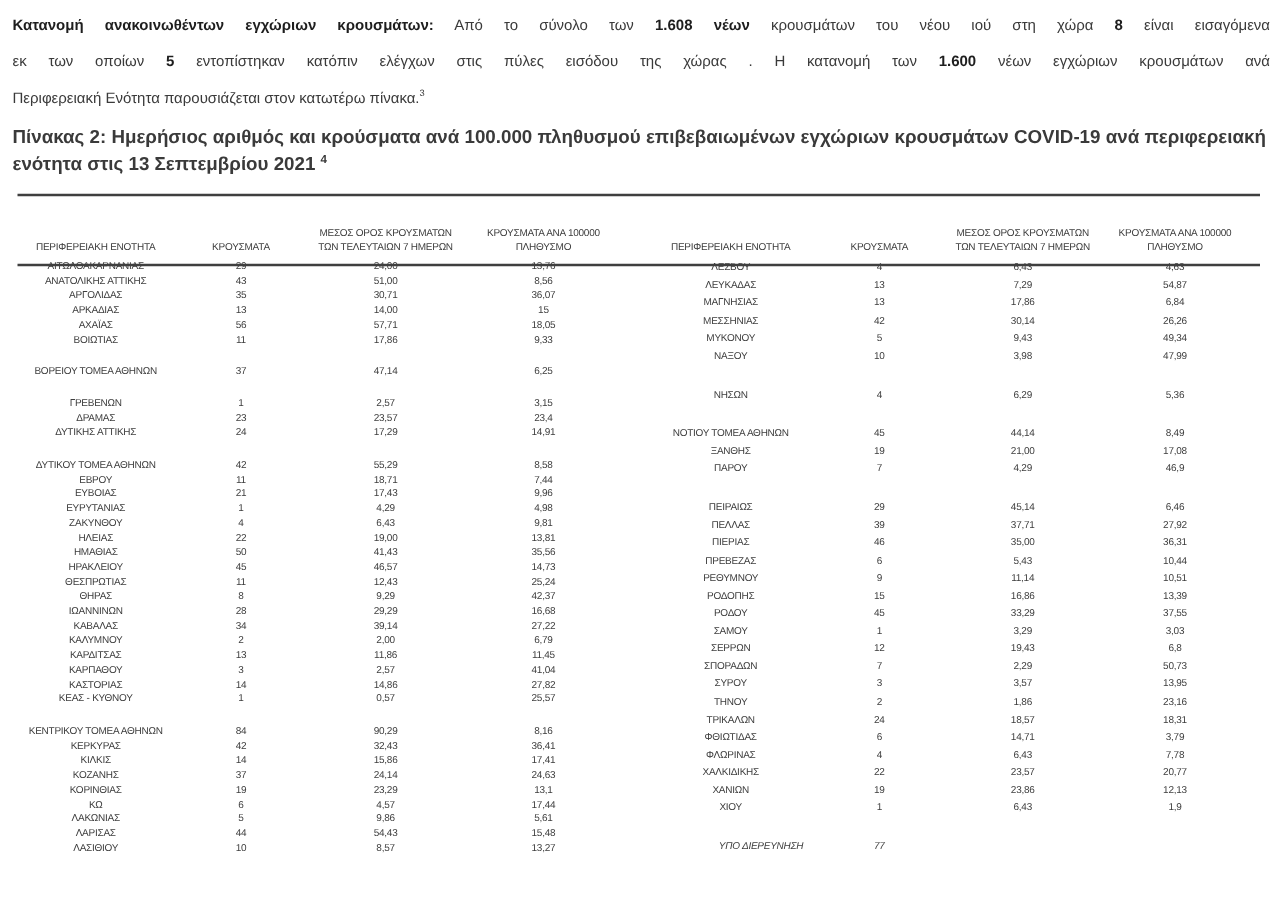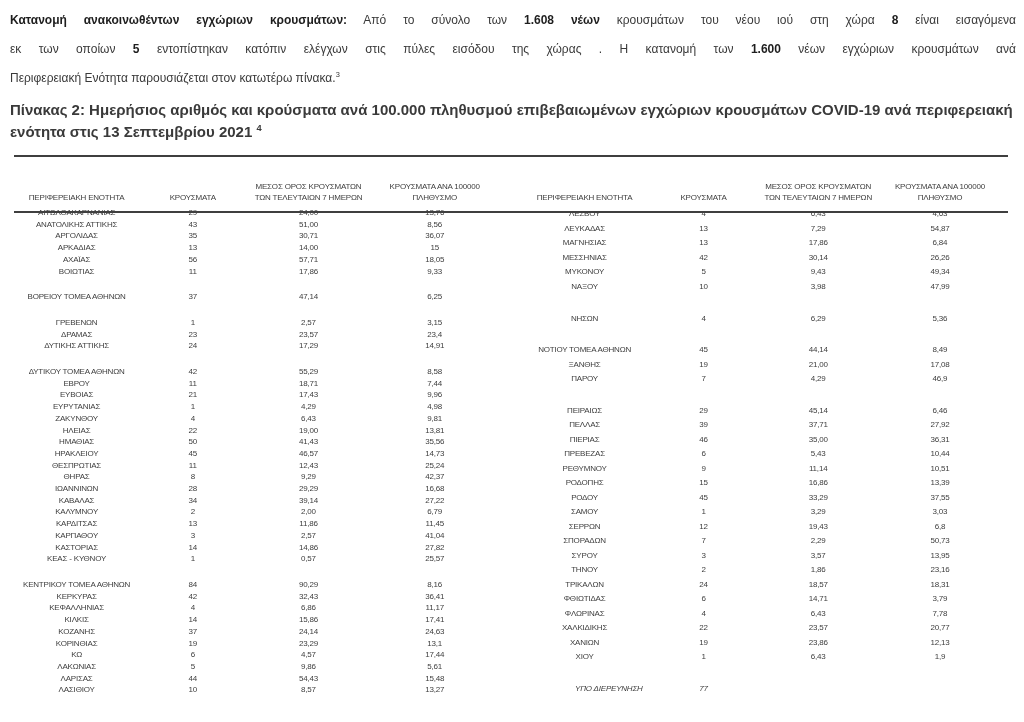--- a/index.html
+++ b/index.html
@@ -265,26 +265,20 @@
               <td>90,29</td>
               <td>8,16</td>
             </tr>
             <tr>
               <td>ΚΕΡΚΥΡΑΣ</td>
               <td>42</td>
               <td>32,43</td>
               <td>36,41</td>
             </tr>
             <tr>
-              <td>ΚΕΦΑΛΛΗΝΙΑΣ</td>
-              <td>4</td>
-              <td>6,86</td>
-              <td>11,17</td>
-            </tr>
-            <tr>
               <td>ΚΙΛΚΙΣ</td>
               <td>14</td>
               <td>15,86</td>
               <td>17,41</td>
             </tr>
             <tr>
               <td>ΚΟΖΑΝΗΣ</td>
               <td>37</td>
               <td>24,14</td>
               <td>24,63</td>

